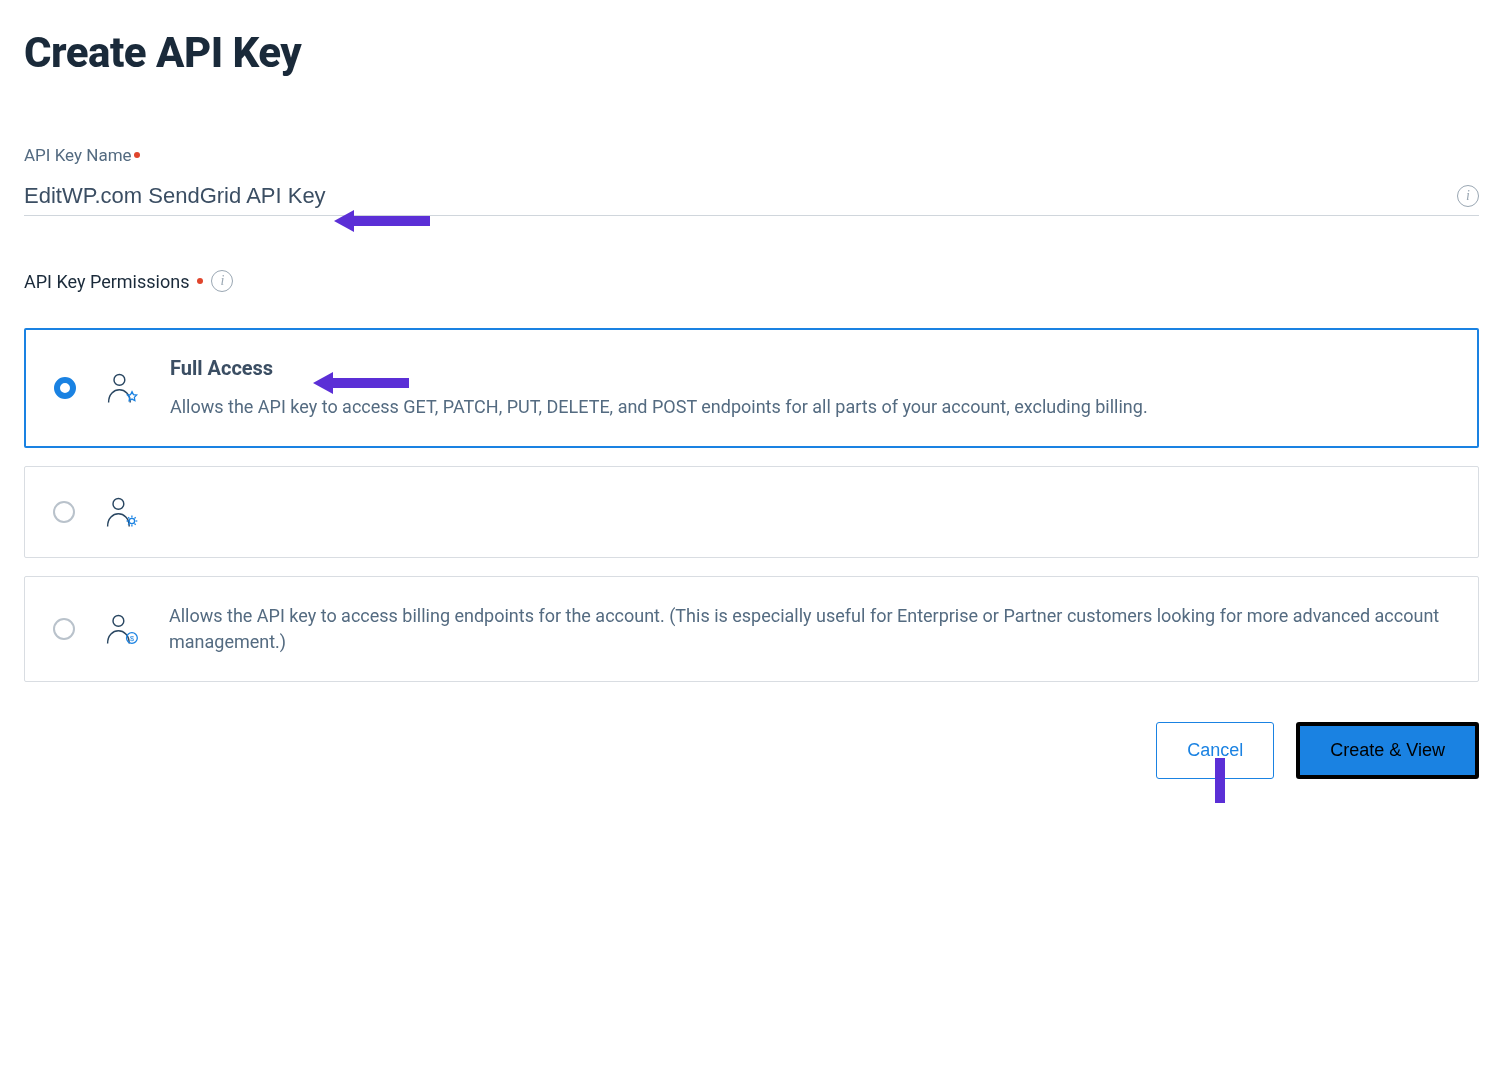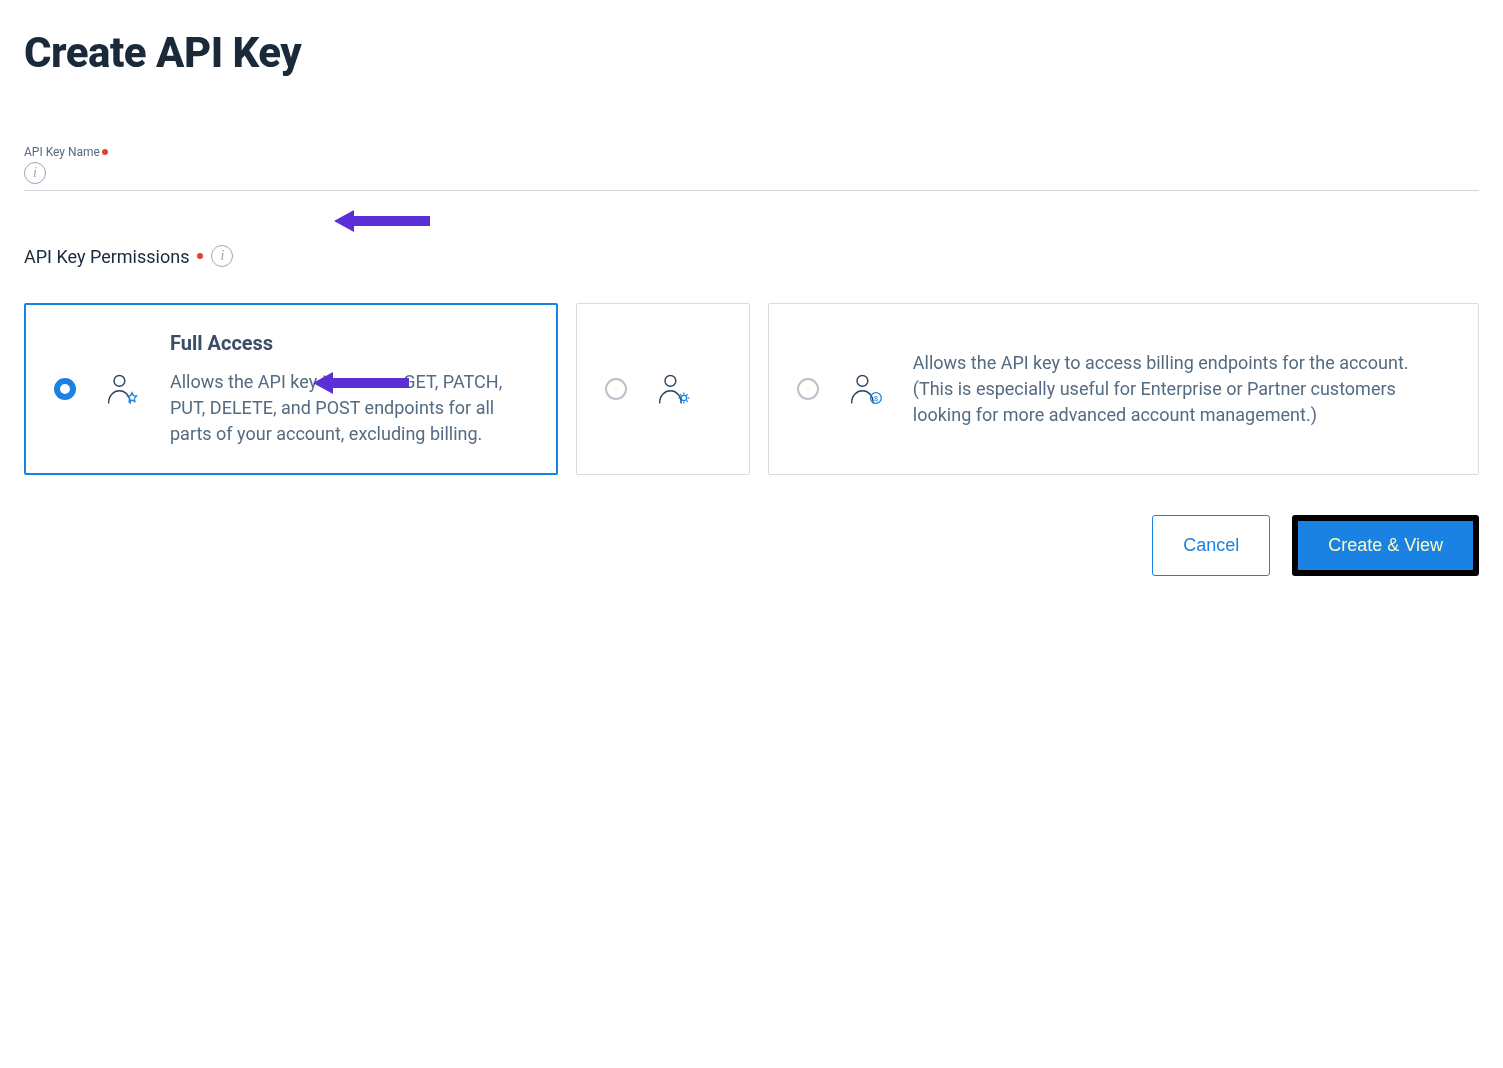--- a/index.html
+++ b/index.html
@@ -11,23 +11,23 @@
     width: 1503px;
   }
   h1.page-title {
     font-size: 42px;
     font-weight: 800;
     color: #1a2a3a;
     letter-spacing: -0.5px;
     margin-bottom: 68px;
   }
   .field-label {
-    font-size: 12px;
+    font-size: 17px;
     color: #546b81;
-    margin-bottom: 3px;
+    margin-bottom: 18px;
     display: flex;
     align-items: center;
     gap: 2px;
   }
   .req-dot {
     width: 6px; height: 6px; border-radius: 50%;
     background: #e0452c;
     display: inline-block;
   }
   .input-row {
@@ -60,21 +60,21 @@
   }
   .section-label {
     font-size: 18px;
     font-weight: 400;
     color: #1a2a3a;
     display: flex;
     align-items: center;
     gap: 8px;
     margin-bottom: 36px;
   }
-  .options { display: flex; flex-direction: row; gap: 18px; }
+  .options { display: flex; flex-direction: column; gap: 18px; }
   .option-card {
     border: 1px solid #d9dde2;
     border-radius: 2px;
     padding: 26px 28px;
     display: flex;
     align-items: center;
     gap: 28px;
     cursor: pointer;
     background: #fff;
   }
@@ -126,22 +126,22 @@
     cursor: pointer;
     font-weight: 500;
   }
   .btn-secondary {
     background: #fff;
     border: 1px solid #1a82e2;
     color: #1a82e2;
   }
   .btn-primary {
     background: #1a82e2;
-    border: 6px solid #000000;
-    color: #fef9c3;
+    border: 4px solid #000000;
+    color: #000000;
   }
   
   .arrow-h {
     position: absolute;
     display: flex;
     align-items: center;
     pointer-events: none;
   }
   .arrow-h .head {
     width: 0; height: 0;
@@ -175,20 +175,21 @@
 <div class="wrap">
 
   <h1 class="page-title">Create API Key</h1>
 
   <div class="field-label">
     <span>API Key Name</span>
     <span class="req-dot"></span>
   </div>
 
   <div class="input-row">
+    <input class="name-input" type="text" value="EditWP.com SendGrid API Key" style="">
     <span class="info-icon">i</span>
   </div>
 
   <div class="section-label">
     <span>API Key Permissions</span>
       <span class="req-dot"></span>
     <span class="info-icon">i</span>
   </div>
 
   <div class="options">

